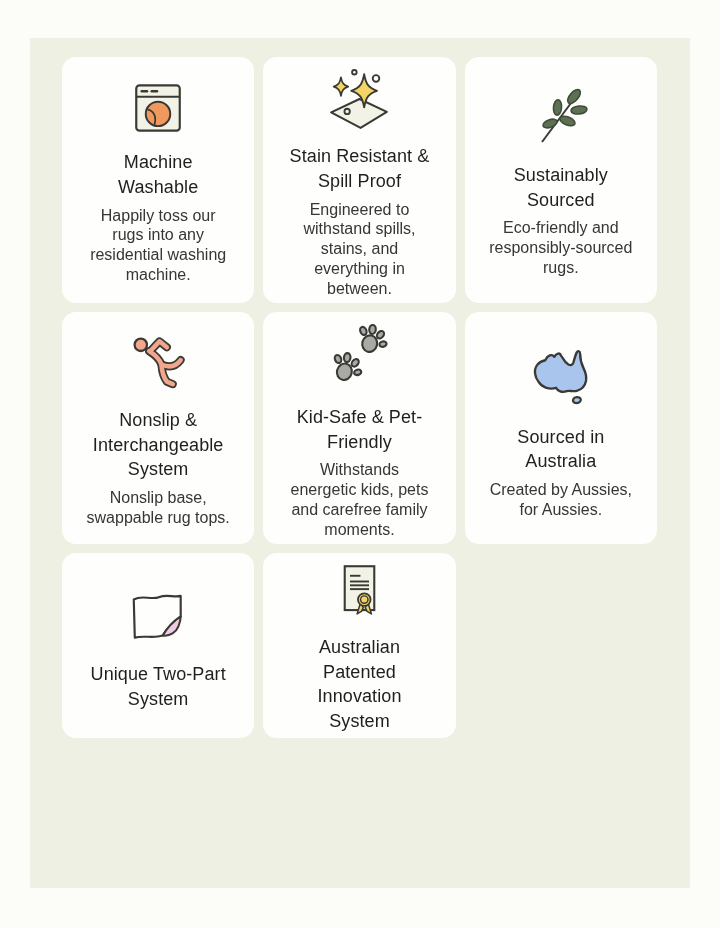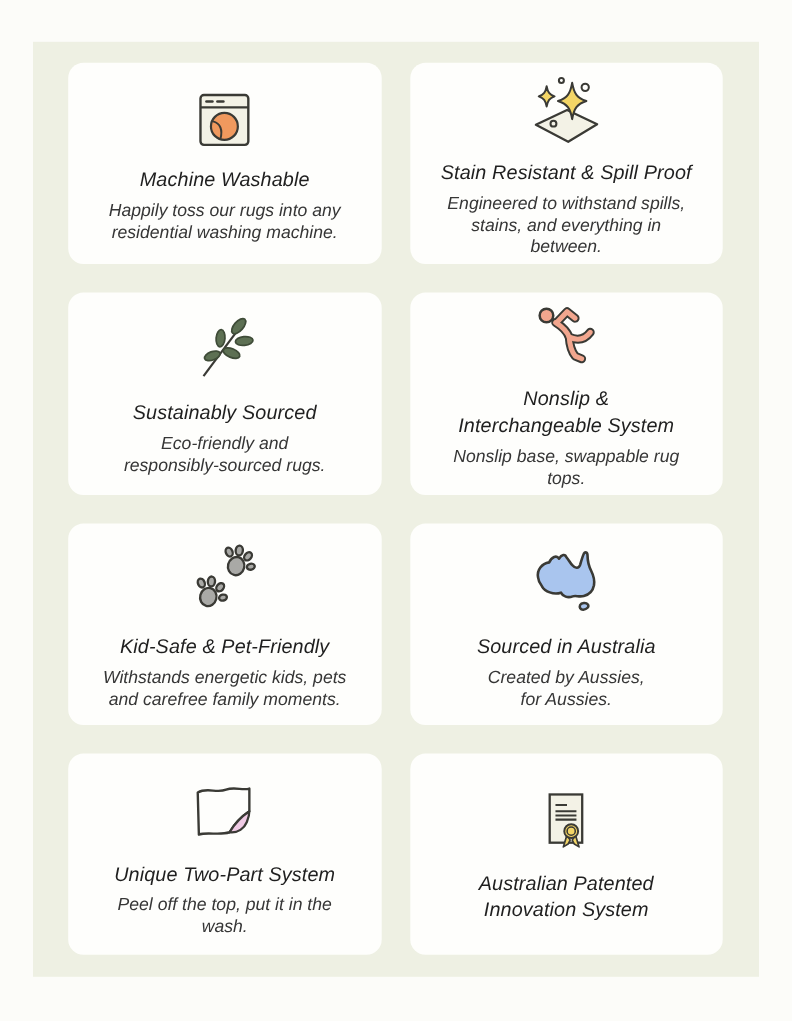--- a/index.html
+++ b/index.html
@@ -11,24 +11,23 @@
   }
   .panel{
     position:absolute;left:30px;top:38px;width:660px;height:850px;
     background:var(--panel_bg,#eef0e3);
     box-sizing:border-box;
     padding:19px 33px 20px 32px;
   }
   .grid{
     width:100%;height:100%;
     display:grid;
-    grid-template-columns:1fr 1fr;
+    grid-template-columns:1fr 1fr 1fr;
     grid-template-rows:repeat(4,1fr);
-    gap:26px;
-    font-style:italic;
+    gap:9px;
   }
   .card{
     background:var(--card_bg,#fefefc);
     border-radius:14px;
     display:flex;flex-direction:column;align-items:center;justify-content:center;
     text-align:center;
     box-sizing:border-box;
     padding:8px 22px 4px;
   }
   .icon{margin-bottom:13px;display:flex;align-items:center;justify-content:center;}
@@ -177,21 +176,20 @@
     </section>
 
     <section class="card">
       <div class="icon i-rug">
         <svg viewBox="0 0 64 64">
           <path class="so f-sheet" stroke-width="2.1" stroke-linejoin="round" d="M8.5,16 C17,11 25,17 33.5,13.5 C41,10.5 48,14.5 54,12.5 L54,32.5 C48,36.5 41,43.5 36.5,51 C27.5,54 17.5,50.5 9.5,53 Z"></path>
           <path class="so f-pink" stroke-width="2" stroke-linejoin="round" d="M54,32.5 C48,36.5 41,43.5 36.5,51 C44,52 49.6,47.5 51.8,42 C53.2,38.5 54,35.5 54,32.5 Z"></path>
         </svg>
       </div>
       <h3 class="title">Unique Two-Part System</h3>
-      <p class="desc">Peel off the top, put it in the wash.</p>
     </section>
 
     <section class="card">
       <div class="icon i-cert">
         <svg viewBox="0 0 64 64">
           <rect x="16.5" y="5.5" width="31" height="46" class="so f-cream" stroke-width="2.2"></rect>
           <line x1="22" y1="15.5" x2="33" y2="15.5" class="st" stroke-width="2"></line>
           <line x1="22" y1="21.5" x2="42" y2="21.5" class="st" stroke-width="2"></line>
           <line x1="22" y1="25.5" x2="42" y2="25.5" class="st" stroke-width="2"></line>
           <line x1="22" y1="29.5" x2="42" y2="29.5" class="st" stroke-width="2"></line>

